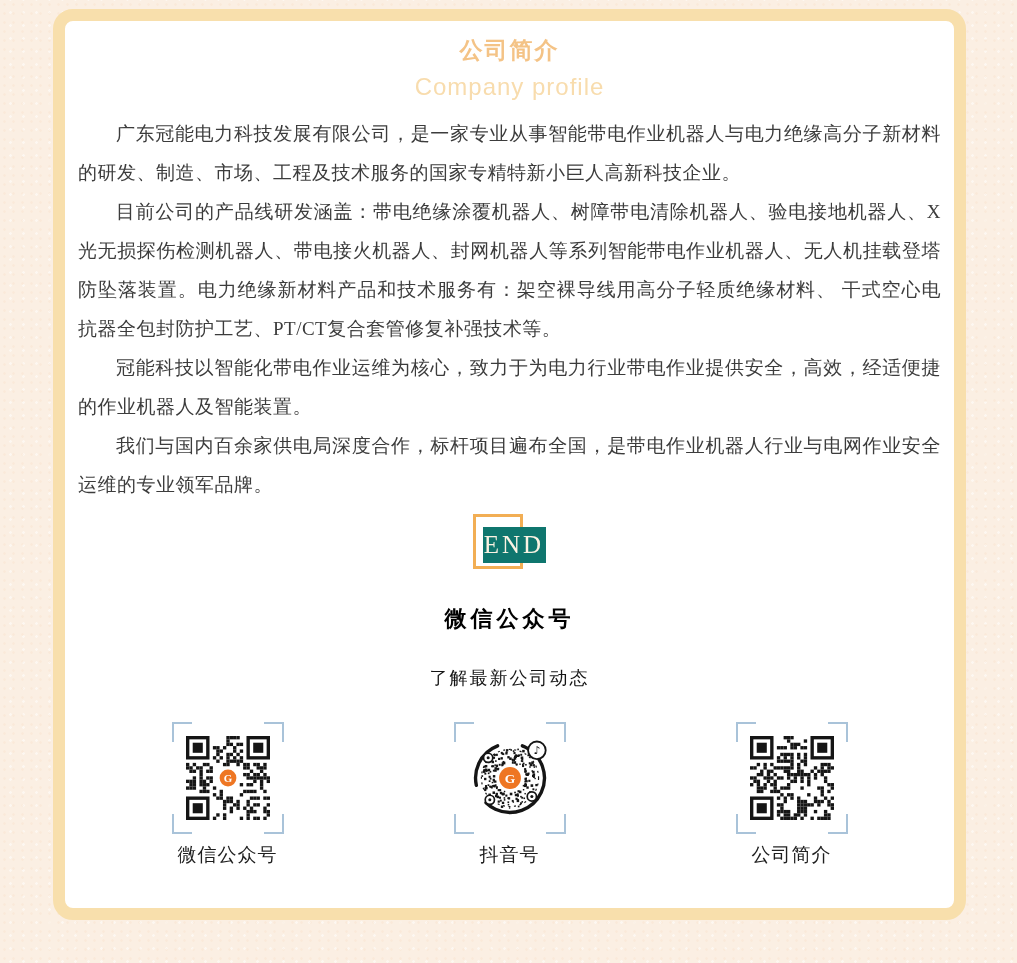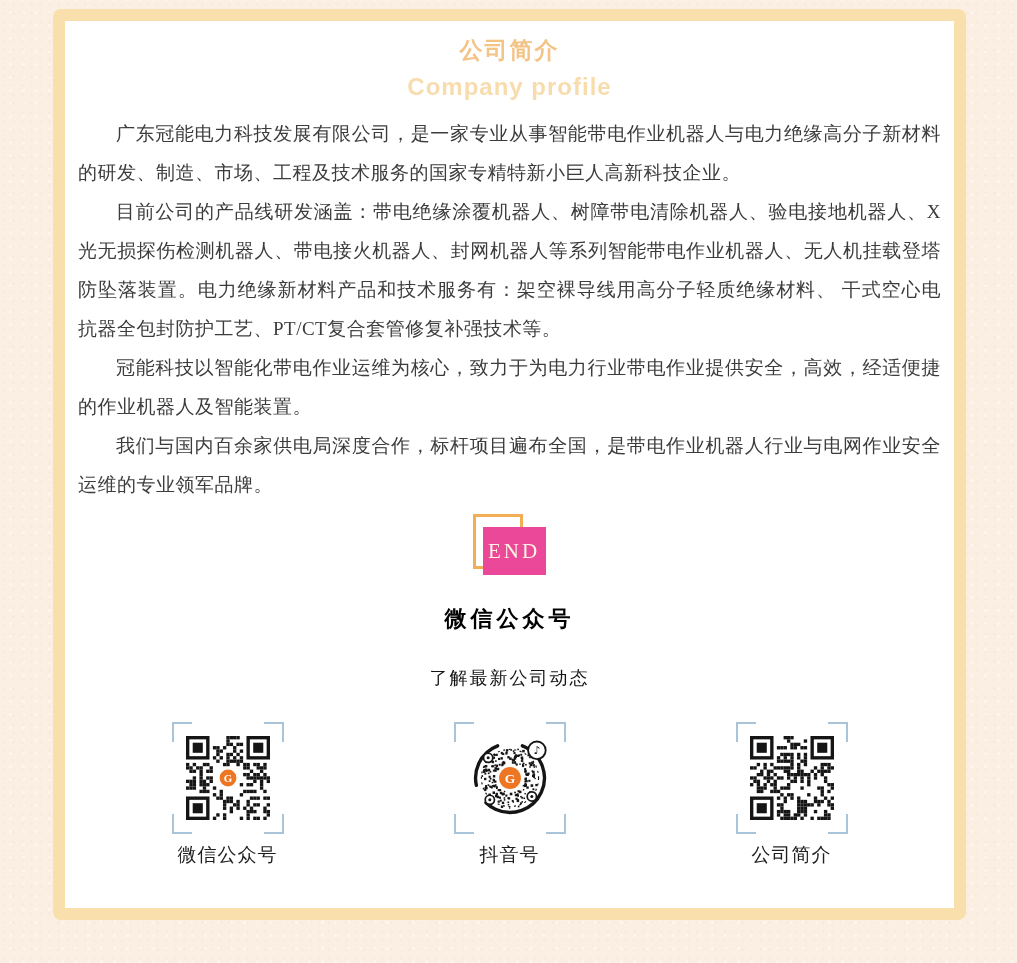--- a/index.html
+++ b/index.html
@@ -9,44 +9,44 @@
     background-color:#fbefe3;
     background-image:
       radial-gradient(rgba(243,205,166,.14) 1px, transparent 1.6px),
       radial-gradient(rgba(255,255,255,.5) 1px, transparent 1.6px);
     background-size:9px 9px,13px 13px;
     background-position:0 0,4px 6px;
   }
   .card{
     position:absolute;left:53px;top:9px;width:913px;height:911px;
     box-sizing:border-box;background:#ffffff;
-    border:12px solid #f8dfac;border-radius:8px;
+    border:12px solid #f8dfac;border-radius:20px;
   }
   .title-cn{
     margin:15px 0 0;text-align:center;font-size:23px;line-height:28px;
     font-weight:bold;letter-spacing:2px;color:#f4c386;
   }
   .title-en{
     margin:8px 0 0;text-align:center;font-size:24px;line-height:30px;
-    font-weight:bold;letter-spacing:1px;color:#f8dcad;
+    font-weight:normal;letter-spacing:1px;color:#f8dcad;
   }
   .body-text{
     margin:12px 13px 0;font-size:19px;line-height:39px;color:#3c3c3c;
     text-align:justify;letter-spacing:.5px;
   }
   .body-text p{margin:0;text-indent:2em;font-family:Liberation Serif, serif;}
   .end-badge{position:relative;width:74px;height:58px;margin:10px auto 0;}
   .end-outline{
     position:absolute;left:0;top:0;width:44px;height:49px;
     border:3px solid #f2ae54;background:#fff;
   }
   .end-fill{
-    position:absolute;left:10px;top:13px;width:63px;height:48px;
-    background:#ec4899;color:#fcf3e3;display:flex;align-items:center;justify-content:center;
-    font-family:"Liberation Serif","DejaVu Serif",serif;font-size:21px;letter-spacing:3px;
+    position:absolute;left:10px;top:13px;width:63px;height:36px;
+    background:#0f766e;color:#fcf3e3;display:flex;align-items:center;justify-content:center;
+    font-family:"Liberation Serif","DejaVu Serif",serif;font-size:25px;letter-spacing:3px;
   }
   .follow-heading{
     margin:34px 0 0;text-align:center;font-size:22px;line-height:26px;
     font-weight:bold;letter-spacing:4px;color:#000;
   }
   .follow-sub{
     margin:34px 0 0;text-align:center;font-size:18px;line-height:24px;
     letter-spacing:2px;color:#141414;
   }
   .qr-row{margin-top:32px;display:flex;justify-content:center;gap:170px;}

